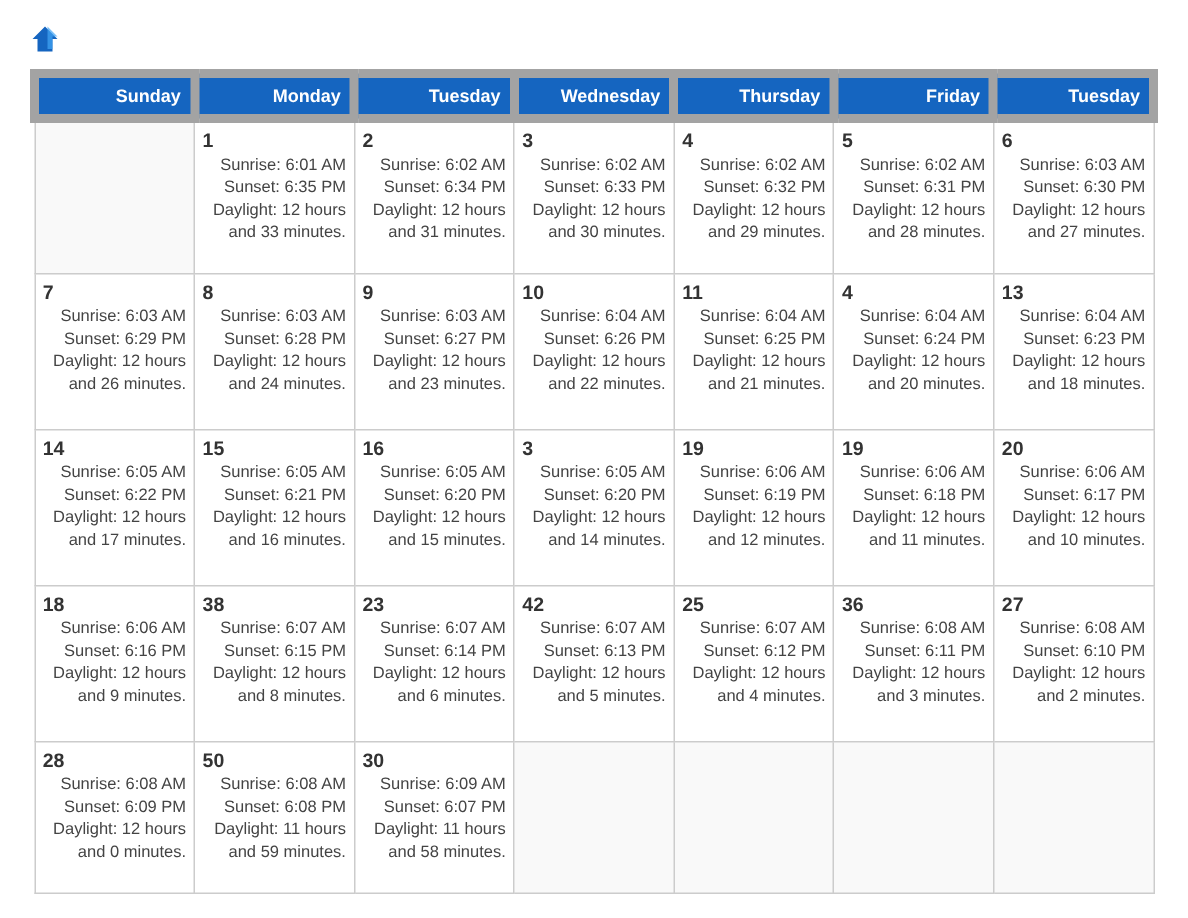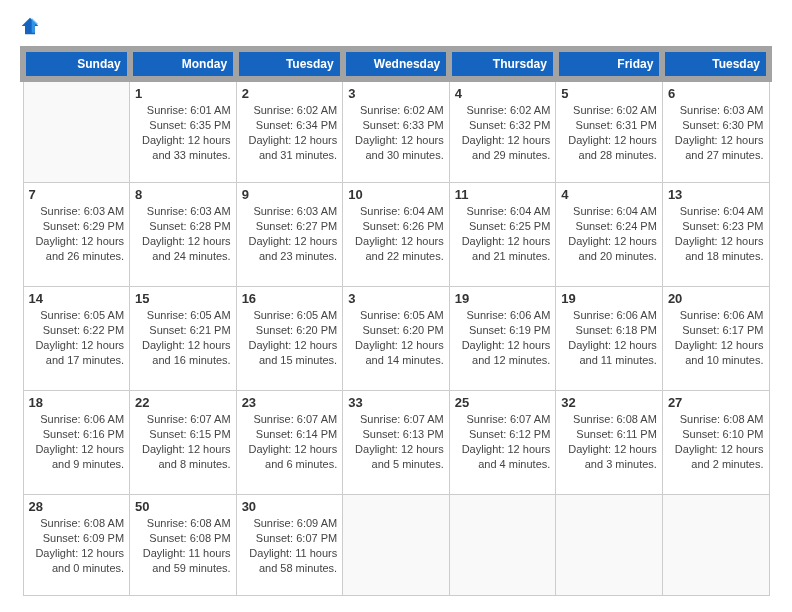--- a/index.html
+++ b/index.html
@@ -218,37 +218,37 @@
             <div class="day-number">20</div>
             <div class="day-info">Sunrise: 6:06 AM<br>Sunset: 6:17 PM<br>Daylight: 12 hours and 10 minutes.</div>
           </td>
         </tr>
         <tr>
           <td>
             <div class="day-number">18</div>
             <div class="day-info">Sunrise: 6:06 AM<br>Sunset: 6:16 PM<br>Daylight: 12 hours and 9 minutes.</div>
           </td>
           <td>
-            <div class="day-number">22</div>
+            <div class="day-number">38</div>
             <div class="day-info">Sunrise: 6:07 AM<br>Sunset: 6:15 PM<br>Daylight: 12 hours and 8 minutes.</div>
           </td>
           <td>
             <div class="day-number">23</div>
             <div class="day-info">Sunrise: 6:07 AM<br>Sunset: 6:14 PM<br>Daylight: 12 hours and 6 minutes.</div>
           </td>
           <td>
-            <div class="day-number">33</div>
+            <div class="day-number">42</div>
             <div class="day-info">Sunrise: 6:07 AM<br>Sunset: 6:13 PM<br>Daylight: 12 hours and 5 minutes.</div>
           </td>
           <td>
             <div class="day-number">25</div>
             <div class="day-info">Sunrise: 6:07 AM<br>Sunset: 6:12 PM<br>Daylight: 12 hours and 4 minutes.</div>
           </td>
           <td>
-            <div class="day-number">32</div>
+            <div class="day-number">36</div>
             <div class="day-info">Sunrise: 6:08 AM<br>Sunset: 6:11 PM<br>Daylight: 12 hours and 3 minutes.</div>
           </td>
           <td>
             <div class="day-number">27</div>
             <div class="day-info">Sunrise: 6:08 AM<br>Sunset: 6:10 PM<br>Daylight: 12 hours and 2 minutes.</div>
           </td>
         </tr>
         <tr>
           <td>
             <div class="day-number">28</div>

